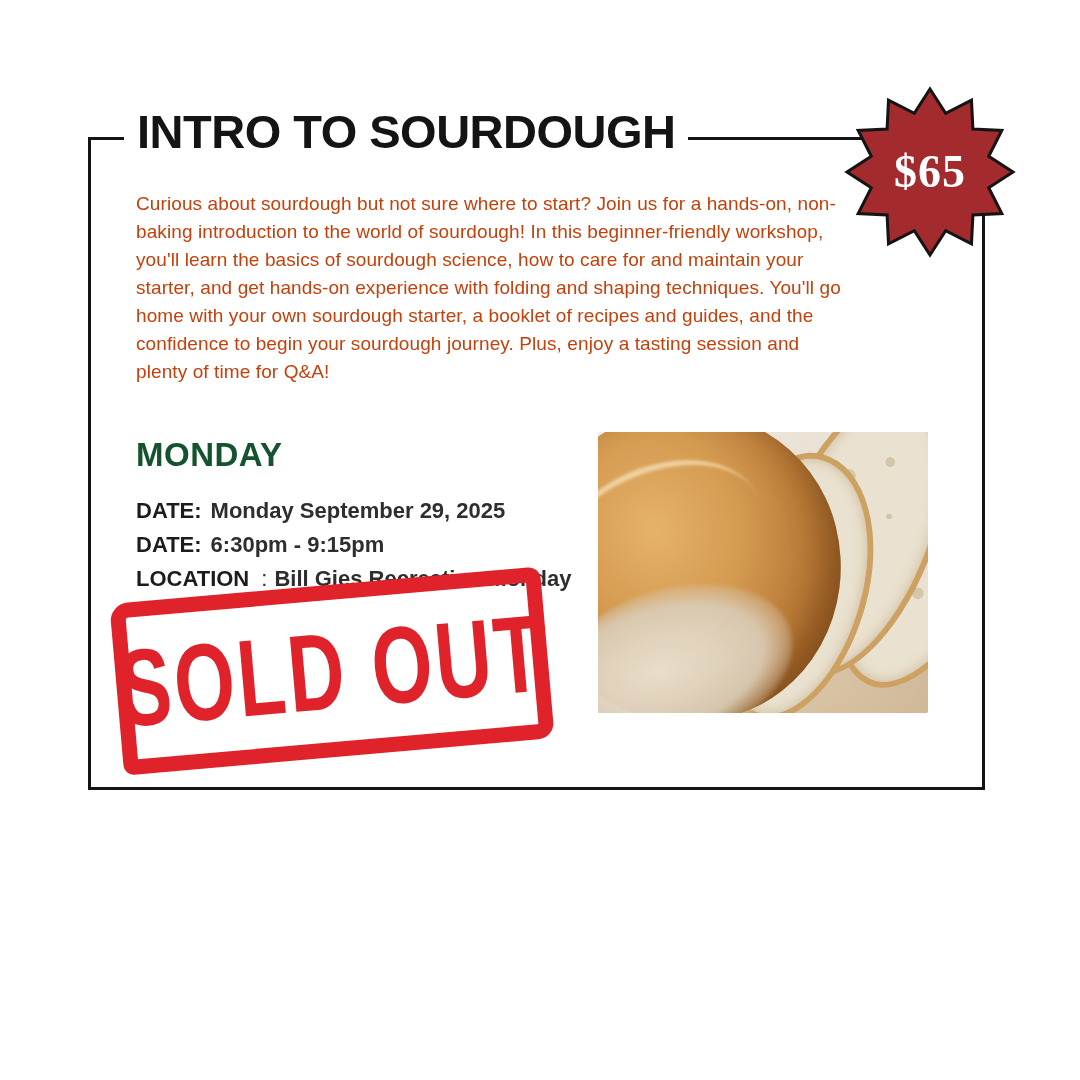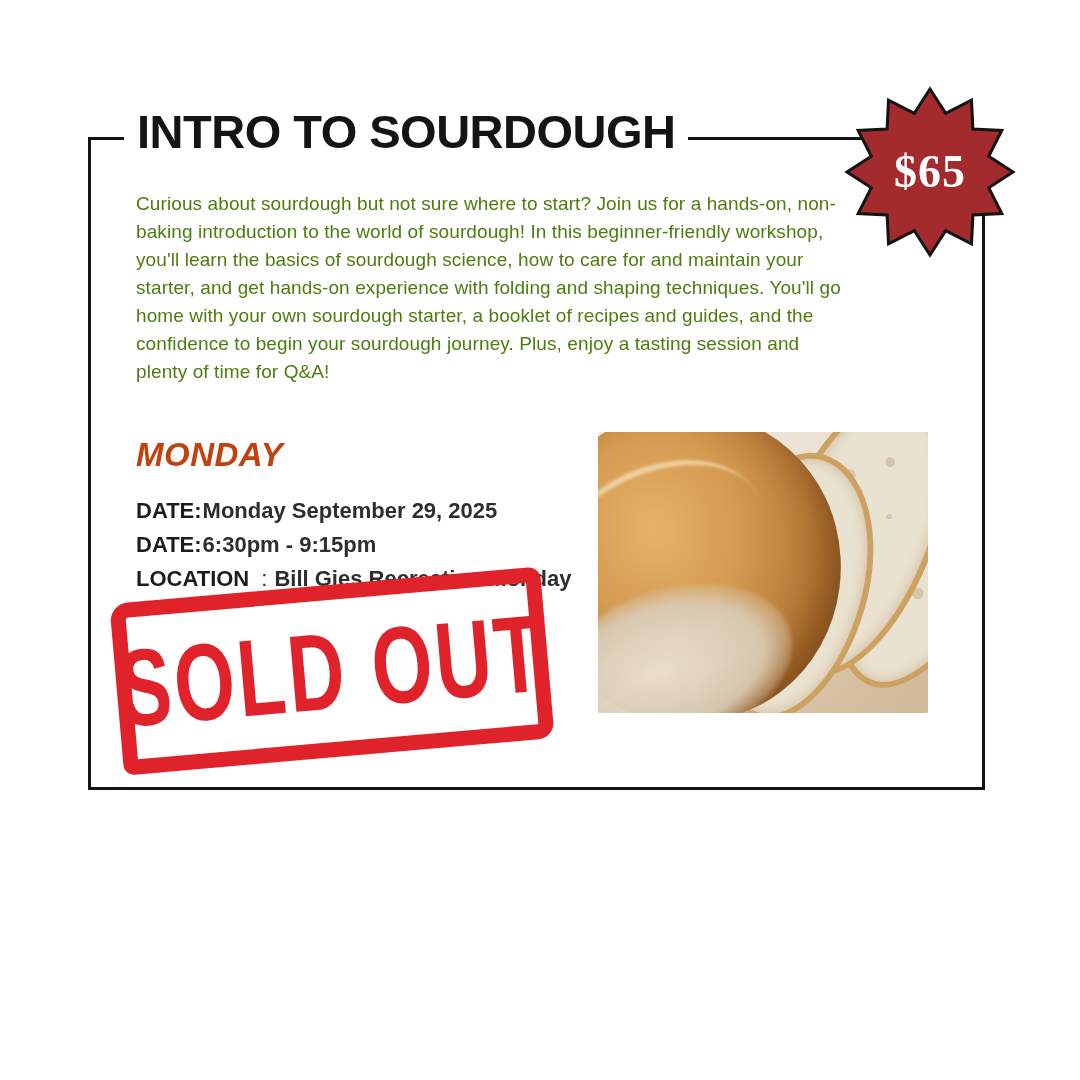--- a/index.html
+++ b/index.html
@@ -46,37 +46,36 @@
   }
 
   
   .desc {
     position: absolute;
     left: 45px; top: 50px;
     width: 712px;
     margin: 0;
     font-size: 19px;
     line-height: 28px;
-    color: #4d7c0f;
+    color: #c2410c;
     font-weight: 400;
     letter-spacing: 0.1px;
   }
 
   
   .session { position: absolute; left: 45px; top: 296px; }
   .session-day {
     margin: 0 0 20px 0;
     font-size: 33px;
     font-weight: 800;
     letter-spacing: 0.5px;
-    color: #c2410c;
-    font-style: italic;
+    color: #14532d;
   }
   .session-row { font-size: 22px; line-height: 34px; color: #2e2e2e; }
-  .lbl { font-weight: 700; color: #1c1c1c; margin-right: 1px; }
+  .lbl { font-weight: 700; color: #1c1c1c; margin-right: 9px; }
   .lbl-tight { margin-right: 12px; }
   .colon { font-weight: 400; margin-right: 7px; color: #2e2e2e; }
   .val { font-weight: 700; }
 
   
   .stamp {
     position: absolute;
     left: 25px; top: 445px;
     width: 432px; height: 172px;
     transform: rotate(-5deg);

